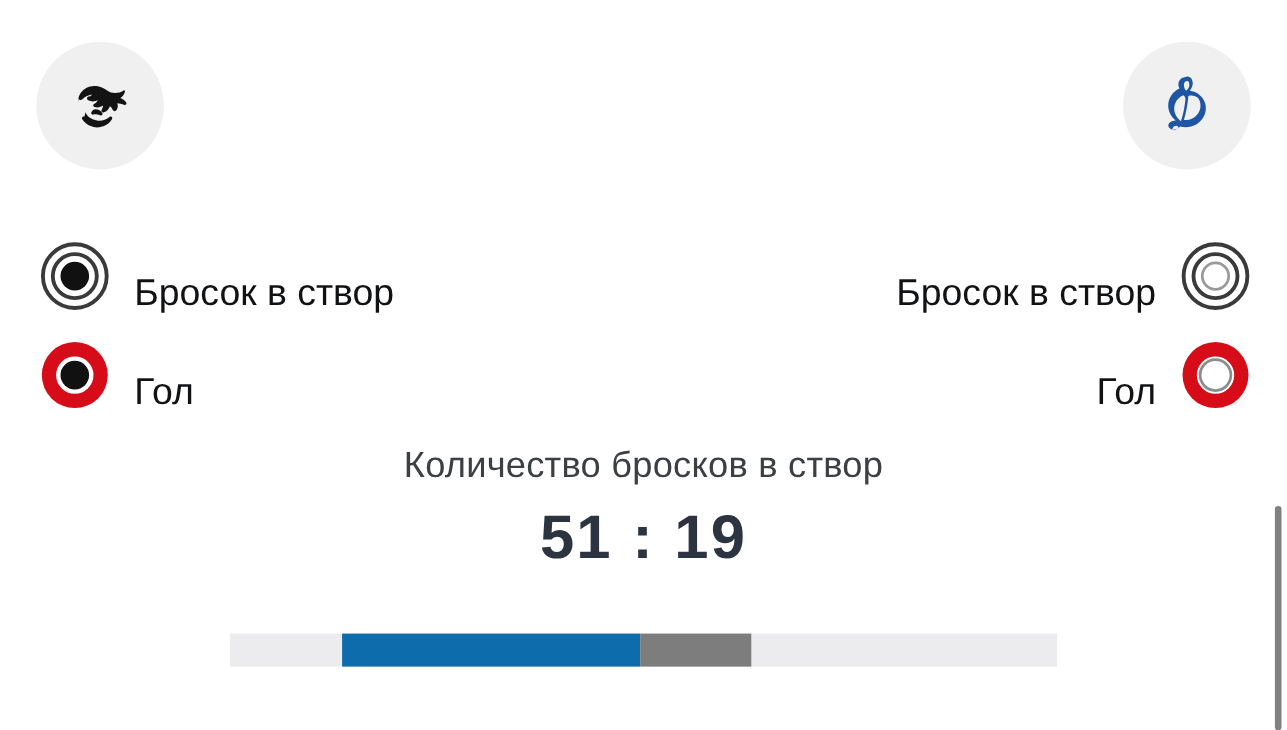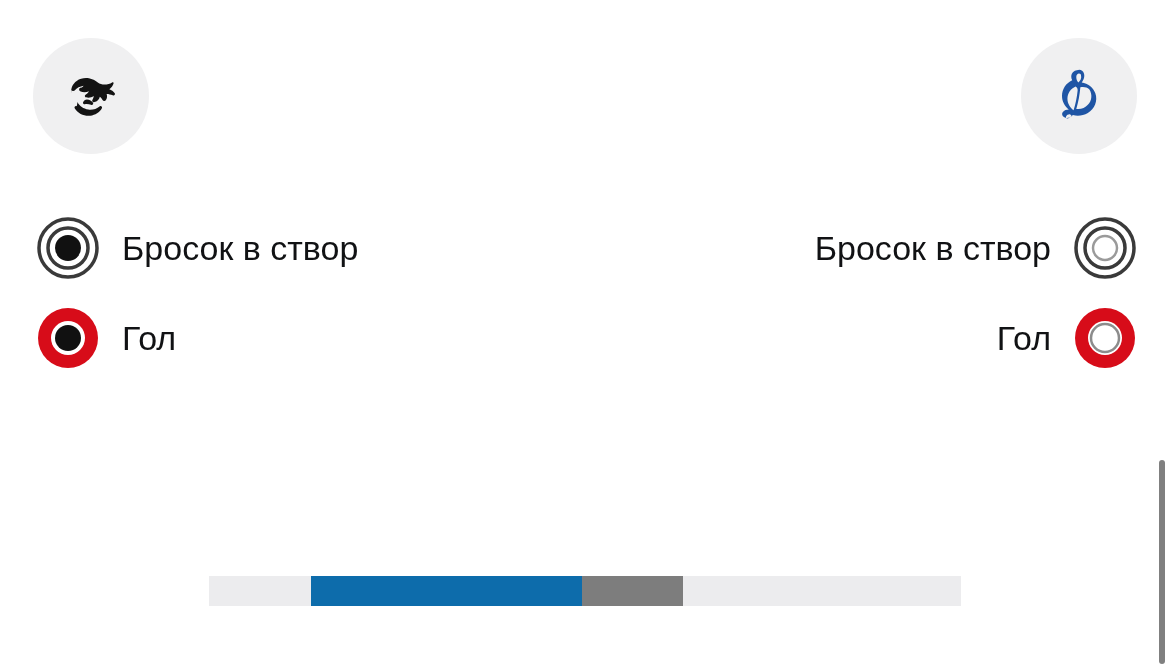--- a/index.html
+++ b/index.html
@@ -54,21 +54,21 @@
   .stat-row {
     position: relative;
     height: 90px;
     width: 1170px;
   }
 
   .stat-side {
     position: absolute;
     top: 0;
     display: flex;
-    align-items: center;
+    align-items: flex-end;
     height: 70px;
   }
   .stat-side.left  { left: 36px; }
   .stat-side.right { right: 33px; flex-direction: row; }
 
   .stat-label {
     font-size: 34px;
     color: #111214;
     line-height: 1;
     white-space: nowrap;
@@ -216,20 +216,24 @@
             <circle cx="32" cy="32" r="17" fill="#ffffff"></circle>
             <circle cx="32" cy="32" r="14" fill="none" stroke="#8c8c8c" stroke-width="2.5"></circle>
           </svg>
         </span>
       </div>
 
     </div>
 
   </div>
 
+  <div class="summary">
+    <div class="summary-title">Количество бросков в створ</div>
+    <div class="summary-score">51 : 19</div>
+  </div>
 
   <div class="bar-wrap" style="background: rgb(236, 236, 238);">
     <div class="bar-seg home" id="bar-home" style="left: 102px; width: 271px; background: rgb(13, 108, 171);"></div>
     <div class="bar-seg away" id="bar-away" style="left: 373px; width: 101px; background: rgb(125, 125, 125);"></div>
   </div>
 
   <div class="scrollbar-track">
     <div class="scrollbar-thumb"></div>
   </div>
 

